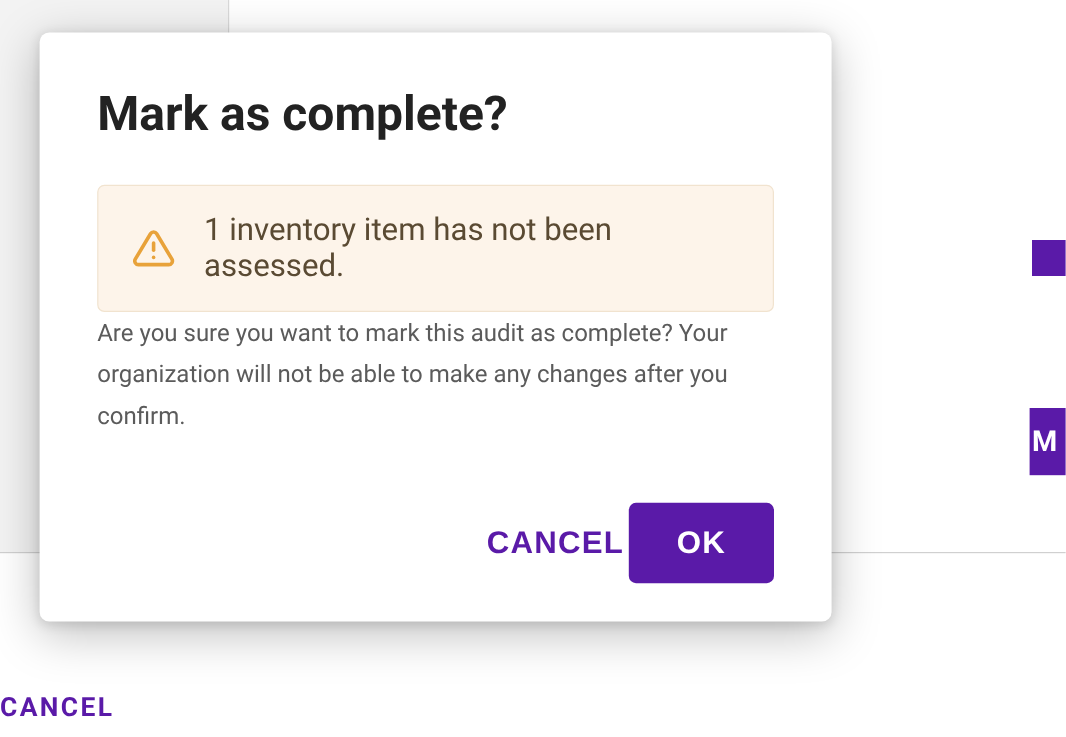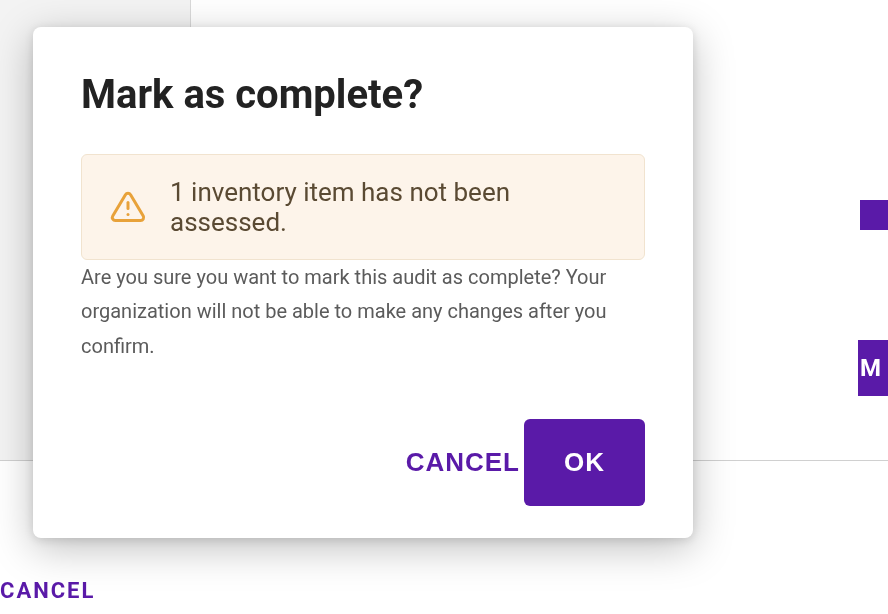--- a/index.html
+++ b/index.html
@@ -152,21 +152,21 @@
     padding: 12px 4px;
   }
   .btn-ok {
     background: #5a1aa8;
     border: none;
     color: #fff;
     font-size: 26px;
     font-weight: 700;
     letter-spacing: 1px;
     cursor: pointer;
-    padding: 28px 40px;
+    padding: 18px 40px;
     border-radius: 6px;
   }
 </style>
 </head>
 <body>
 
 <div class="bg">
   <div class="bg-left"></div>
   <div class="bg-vline"></div>
   <div class="bg-hline"></div>

